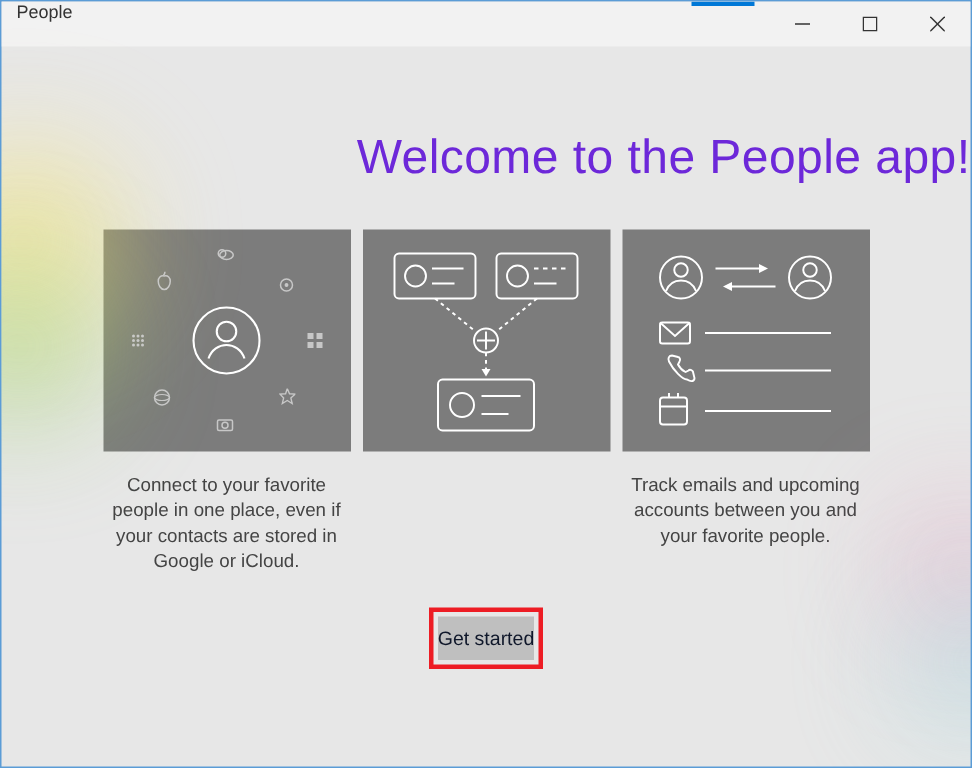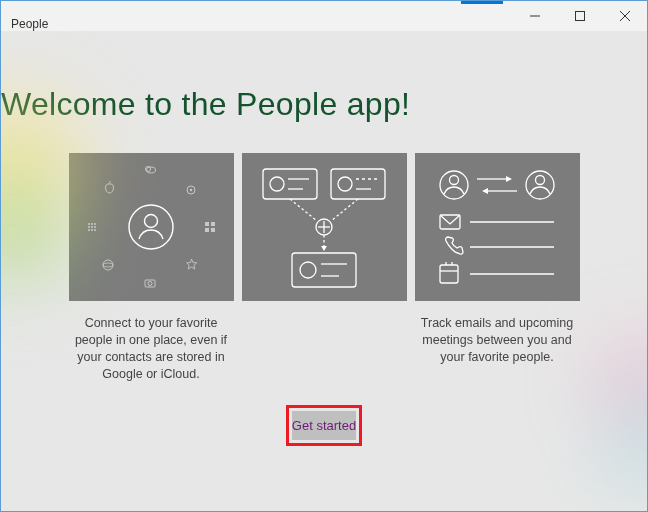--- a/index.html
+++ b/index.html
@@ -1,43 +1,43 @@
 <!DOCTYPE html>
 <html><head>
 <meta charset="utf-8">
 <style>
   * { margin: 0; padding: 0; box-sizing: border-box; }
   html, body { width: 648px; height: 512px; font-family: "Segoe UI", Arial, sans-serif; }
   body { border: 1px solid #5b9cd6; background: #e7e7e7; position: relative; overflow: hidden; }
 
-  .titlebar { height: 30px; background: #f2f2f2; display: flex; align-items: flex-end; }
+  .titlebar { height: 30px; background: #f2f2f2; display: flex; align-items: flex-start; }
   .title-text { font-size: 12px; color: #333; padding-left: 10px; flex: 1; }
   .tab-accent { width: 42px; height: 3px; background: #0078d7; position: absolute; top: 0; left: 460px; }
   .win-controls { display: flex; height: 100%; }
   .win-btn { width: 45px; height: 30px; display: flex; align-items: center; justify-content: center; color: #333; }
   .win-btn svg { width: 10px; height: 10px; }
 
   .content { position: relative; width: 100%; height: 482px; }
 
   .blur { position: absolute; border-radius: 50%; filter: blur(40px); opacity: 0.55; }
   .blur.yellow1 { width: 130px; height: 120px; background: #f7e56a; left: -50px; top: 70px; }
   .blur.green1 { width: 110px; height: 100px; background: #9ed46a; left: -45px; top: 150px; }
   .blur.pink1  { width: 80px; height: 80px; background: #e99dc0; right: -35px; top: 310px; }
   .blur.teal1  { width: 100px; height: 90px; background: #98d5de; right: -55px; top: 365px; opacity: 0.45; }
 
-  .heading { text-align: left; font-size: 32px; font-weight: 300; color: #14532d; padding-top: 55px; letter-spacing: 0.3px; }
+  .heading { text-align: right; font-size: 32px; font-weight: 300; color: #6d28d9; padding-top: 55px; letter-spacing: 0.3px; }
 
   .cards { display: flex; justify-content: center; gap: 8px; margin-top: 30px; padding: 0 50px; }
   .card { width: 165px; display: flex; flex-direction: column; align-items: center; }
   .tile { width: 165px; height: 148px; background: #7c7c7c; display: flex; align-items: center; justify-content: center; }
   .caption { font-size: 12.5px; line-height: 1.35; color: #444; text-align: center; margin-top: 14px; padding: 0 2px; }
 
   .cta-wrap { display: flex; justify-content: center; margin-top: 22px; }
   .cta-hi { border: 3px solid #ed1c24; padding: 3px; }
-  .cta-btn { background: #bfbfbf; color: #701a75; font-size: 13px; border: none; padding: 7px 0; }
+  .cta-btn { background: #bfbfbf; color: #0f172a; font-size: 13px; border: none; padding: 7px 0; }
 
   
   .orbit { position: relative; width: 150px; height: 140px; }
   .orbit-center { position: absolute; left: 50%; top: 50%; transform: translate(-50%, -50%); }
   .micro { position: absolute; color: #cfcfcf; opacity: 0.85; }
 </style>
 </head>
 <body>
 
 <div class="tab-accent"></div>
@@ -176,21 +176,21 @@
             <path d="M36 96c-3 0-9-6-12-12-1-2 0-4 2-4l4 1c1 0 2 2 1 3l-1 2c1 2 3 4 5 5l2-1c1-1 3 0 3 1l1 4c0 2-2 3-5 1z"></path>
             <line x1="48" y1="90" x2="132" y2="90"></line>
             <rect x="18" y="108" width="18" height="18" rx="2"></rect>
             <line x1="18" y1="114" x2="36" y2="114"></line>
             <line x1="24" y1="108" x2="24" y2="105"></line>
             <line x1="30" y1="108" x2="30" y2="105"></line>
             <line x1="48" y1="117" x2="132" y2="117"></line>
           </g>
         </svg>
       </div>
-      <p class="caption">Track emails and upcoming meetings between you and your favorite people.</p>
+      <p class="caption">Track emails and upcoming accounts between you and your favorite people.</p>
     </div>
 
   </div>
 
   <div class="cta-wrap">
     <div class="cta-hi">
       <button class="cta-btn">Get started</button>
     </div>
   </div>
 </div>

